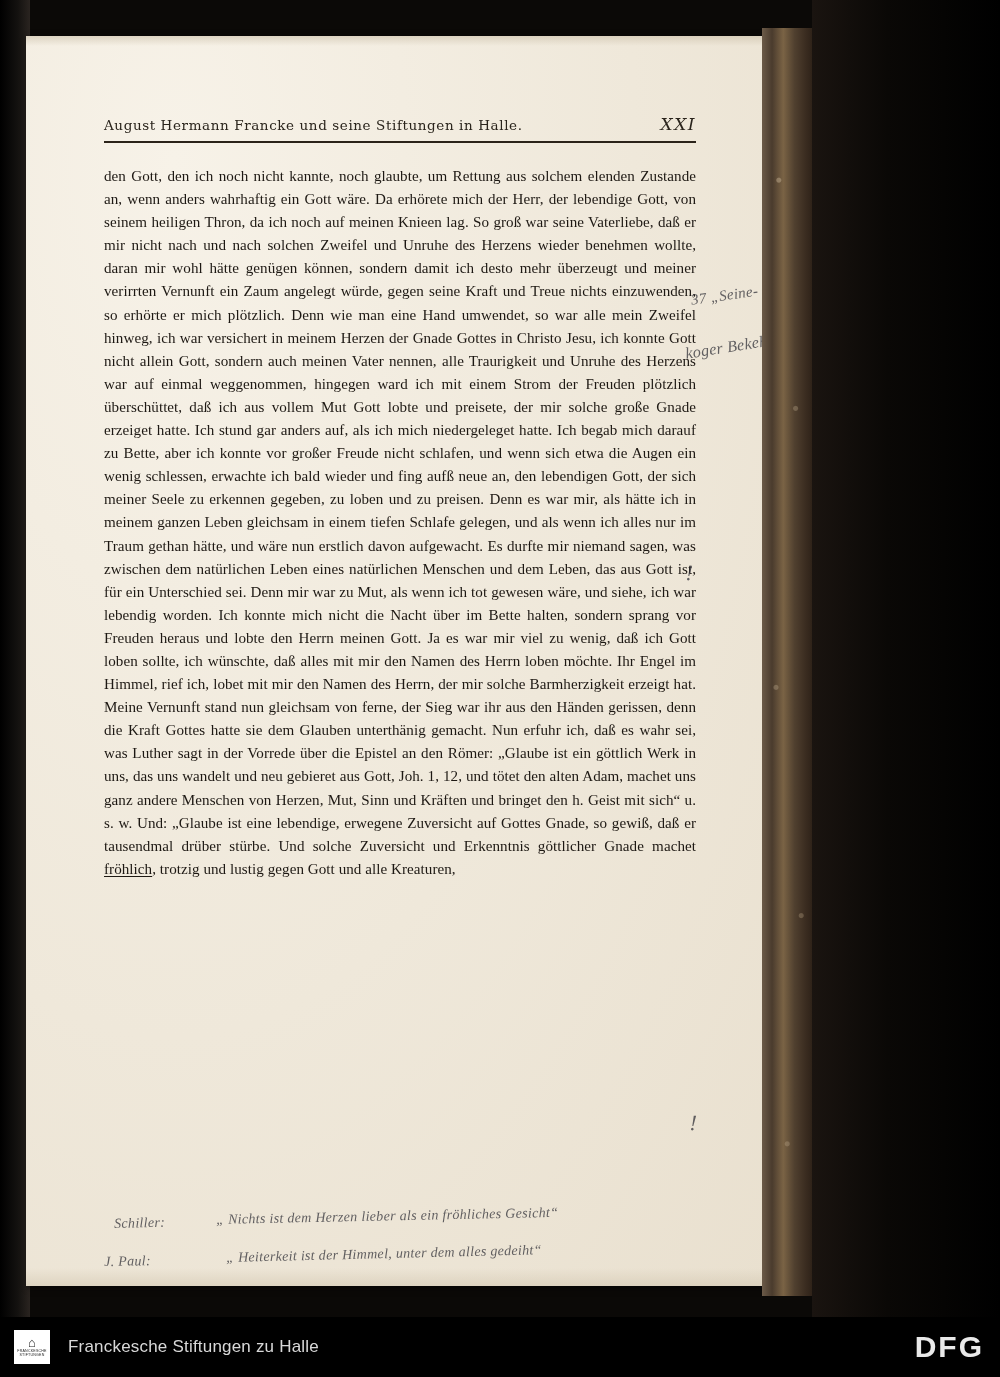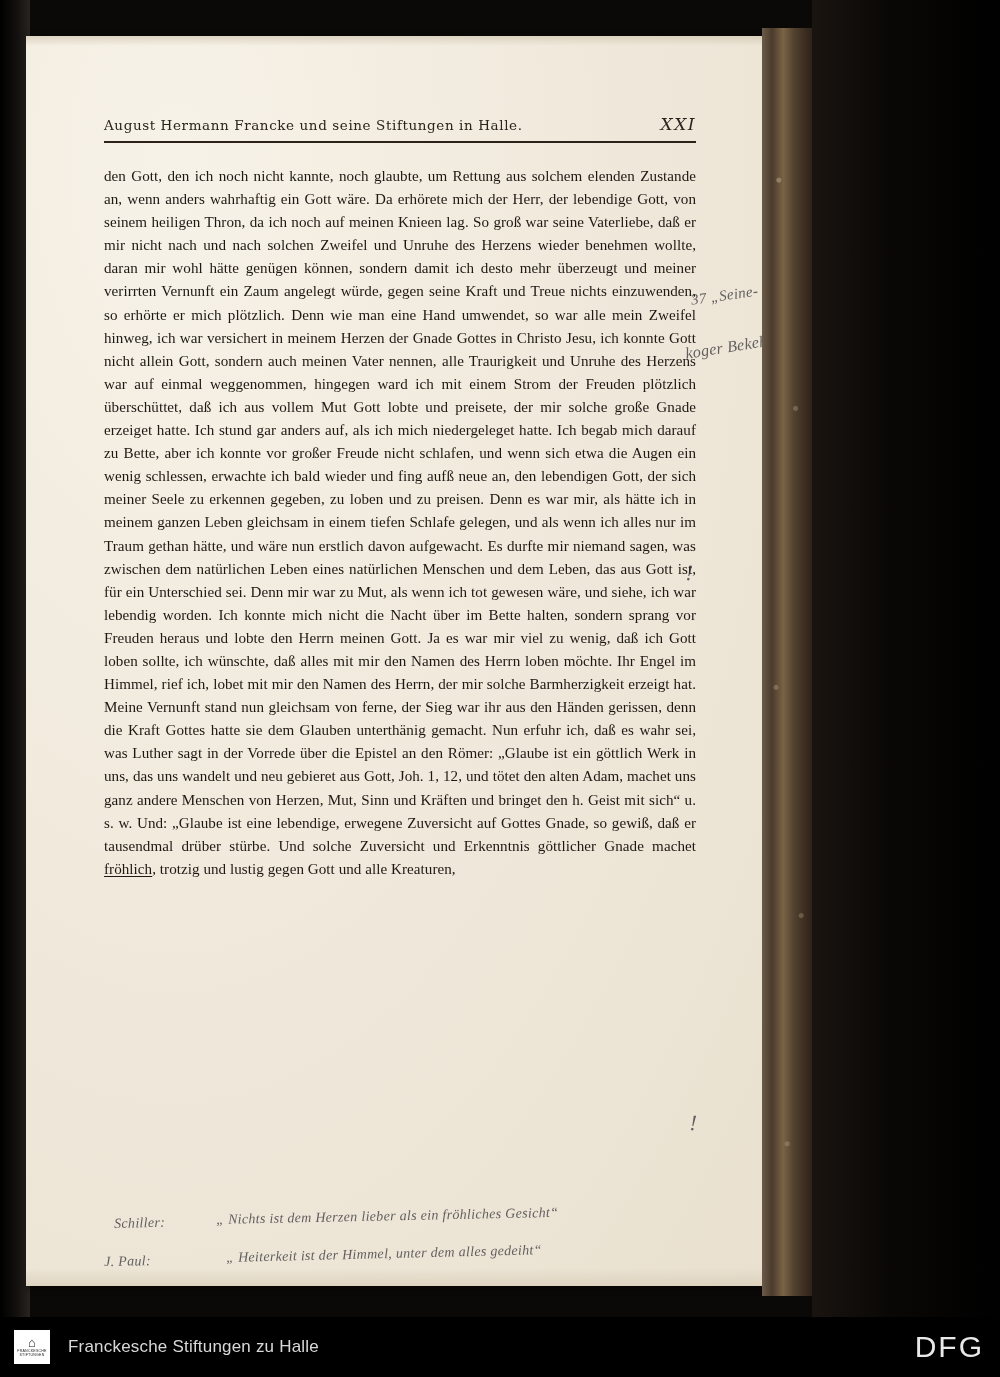--- a/index.html
+++ b/index.html
@@ -177,21 +177,21 @@
     color: #d8d8d8;
     font-family: Liberation Sans, sans-serif;
     font-size: 17px;
     letter-spacing: .2px;
   }
   .dfg {
     margin-left: auto;
     margin-right: 16px;
     color: #e9e9e9;
     font-family: "Liberation Sans", sans-serif;
-    font-weight: normal;
+    font-weight: bold;
     font-size: 30px;
     letter-spacing: 2px;
   }
 </style>
 </head>
 <body>
 
 <div id="scan">
 
   <div class="gutter-left"></div>

